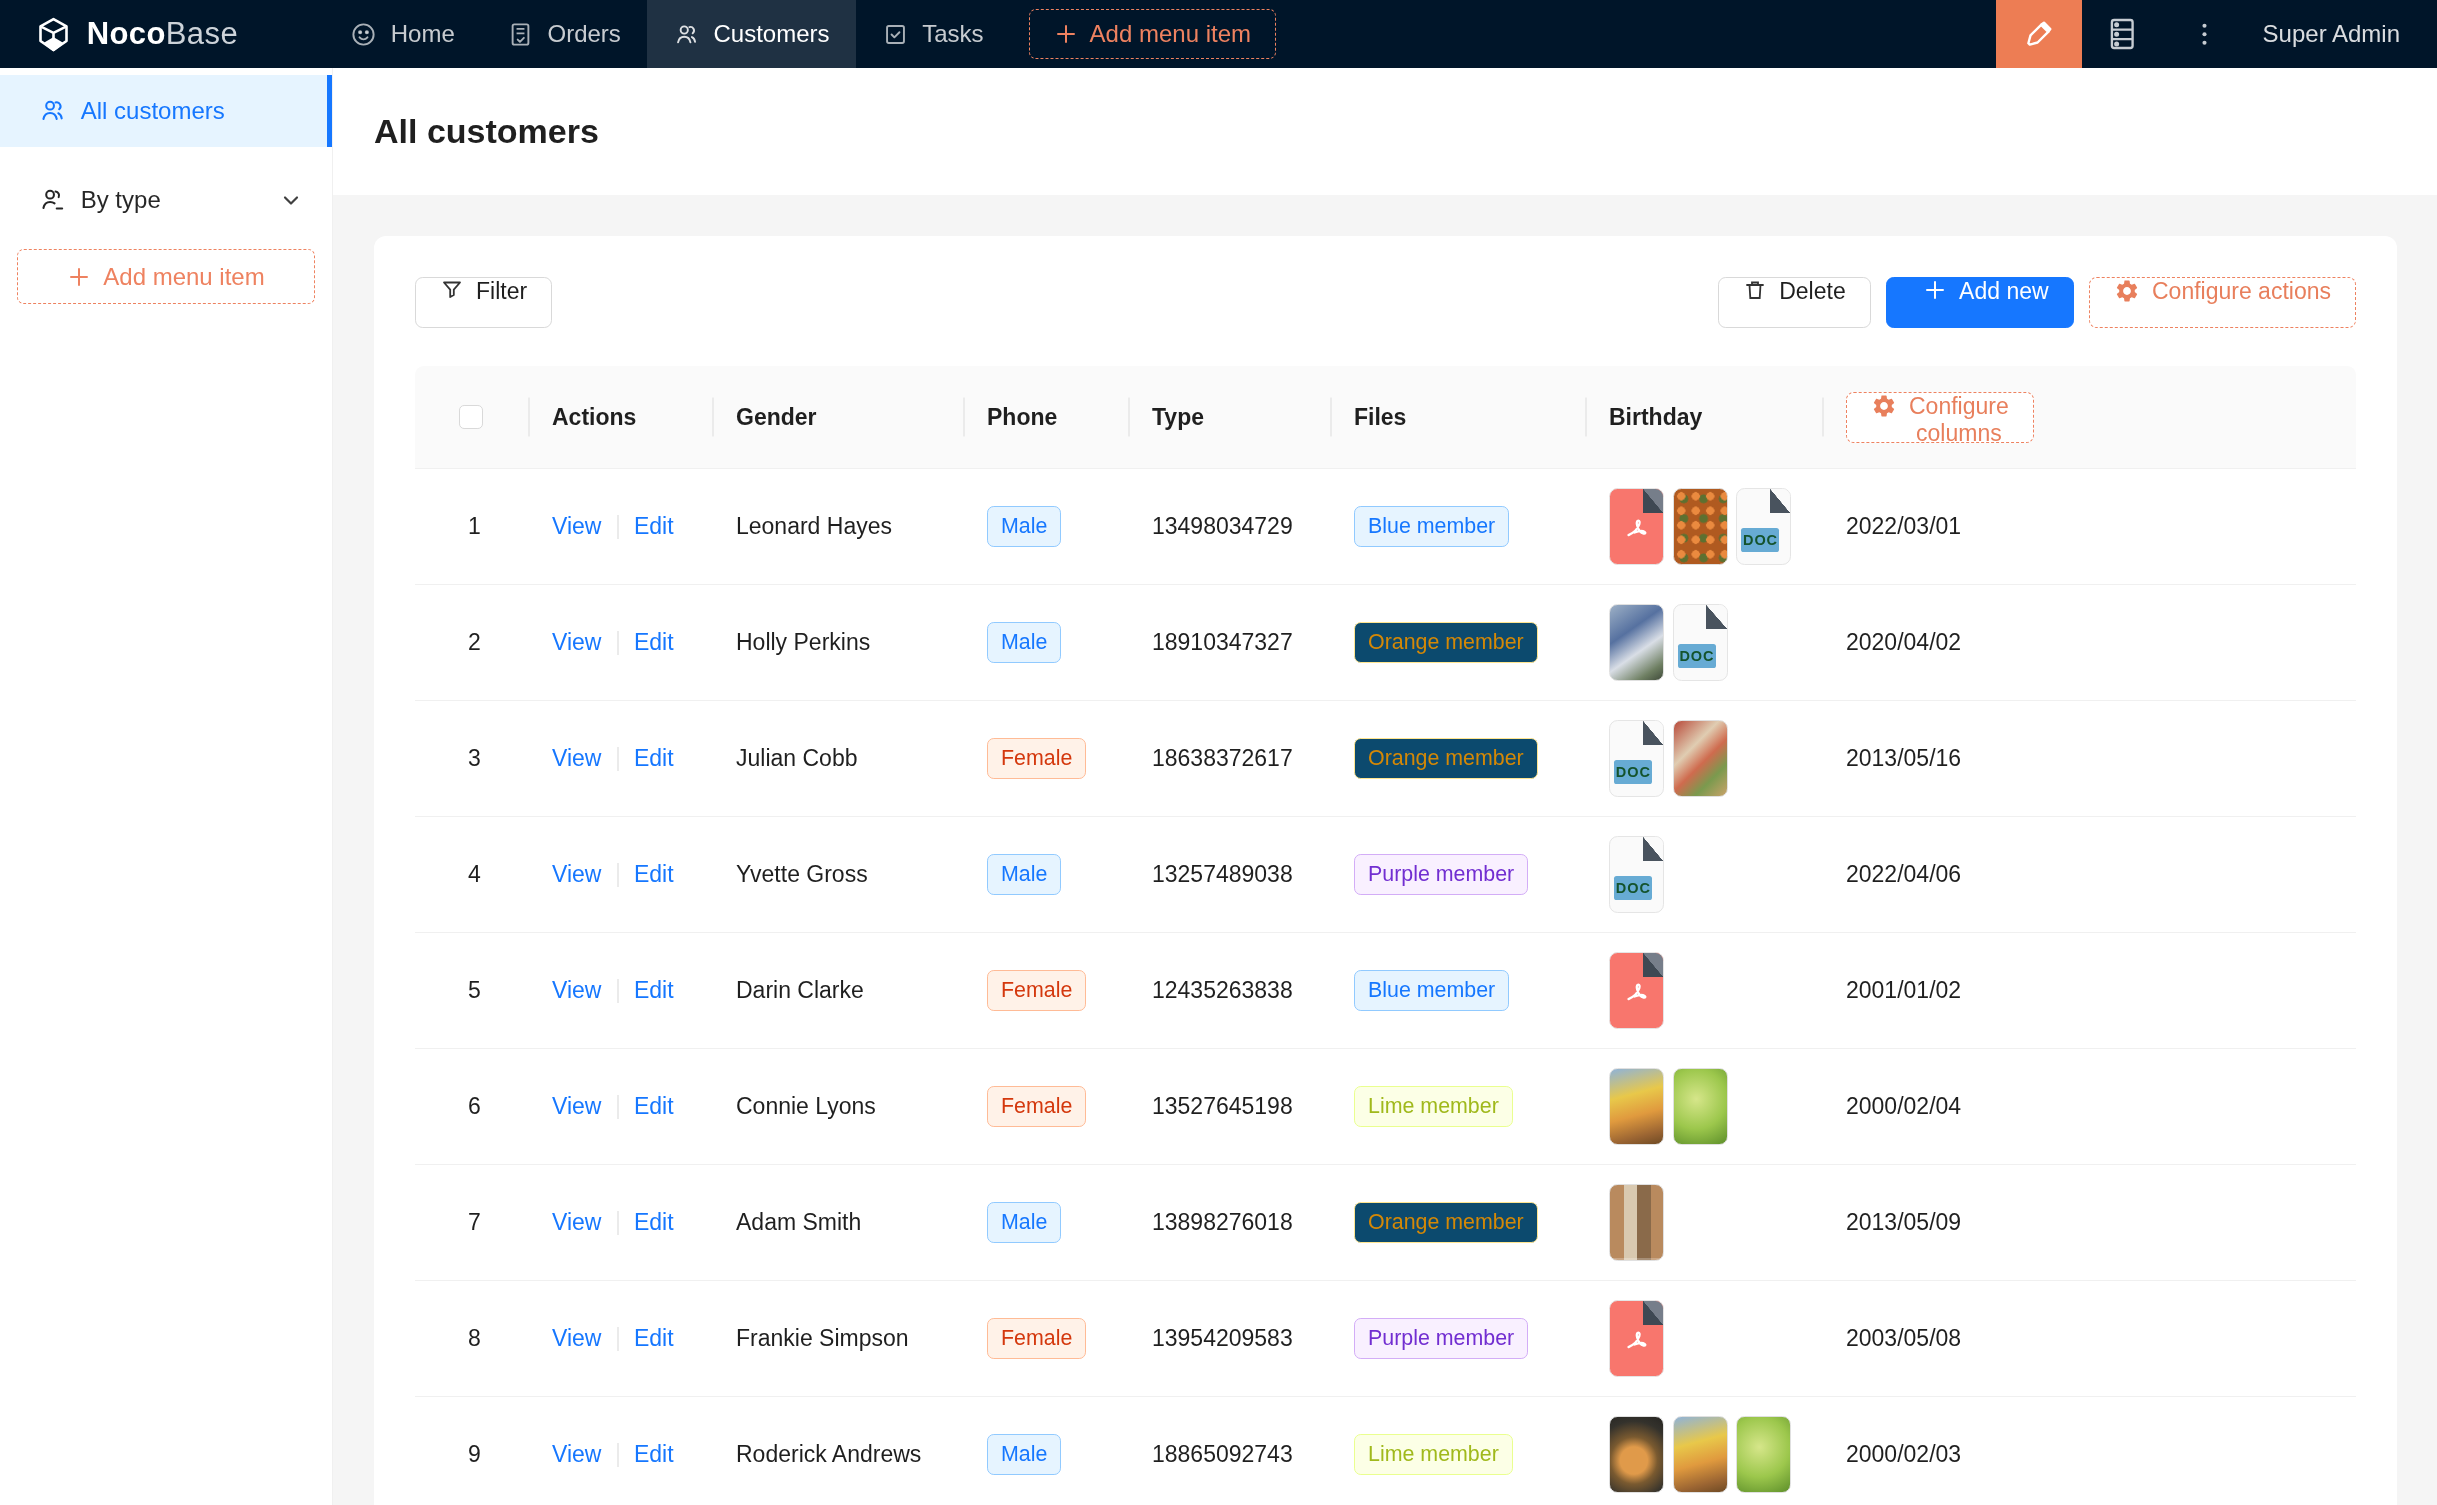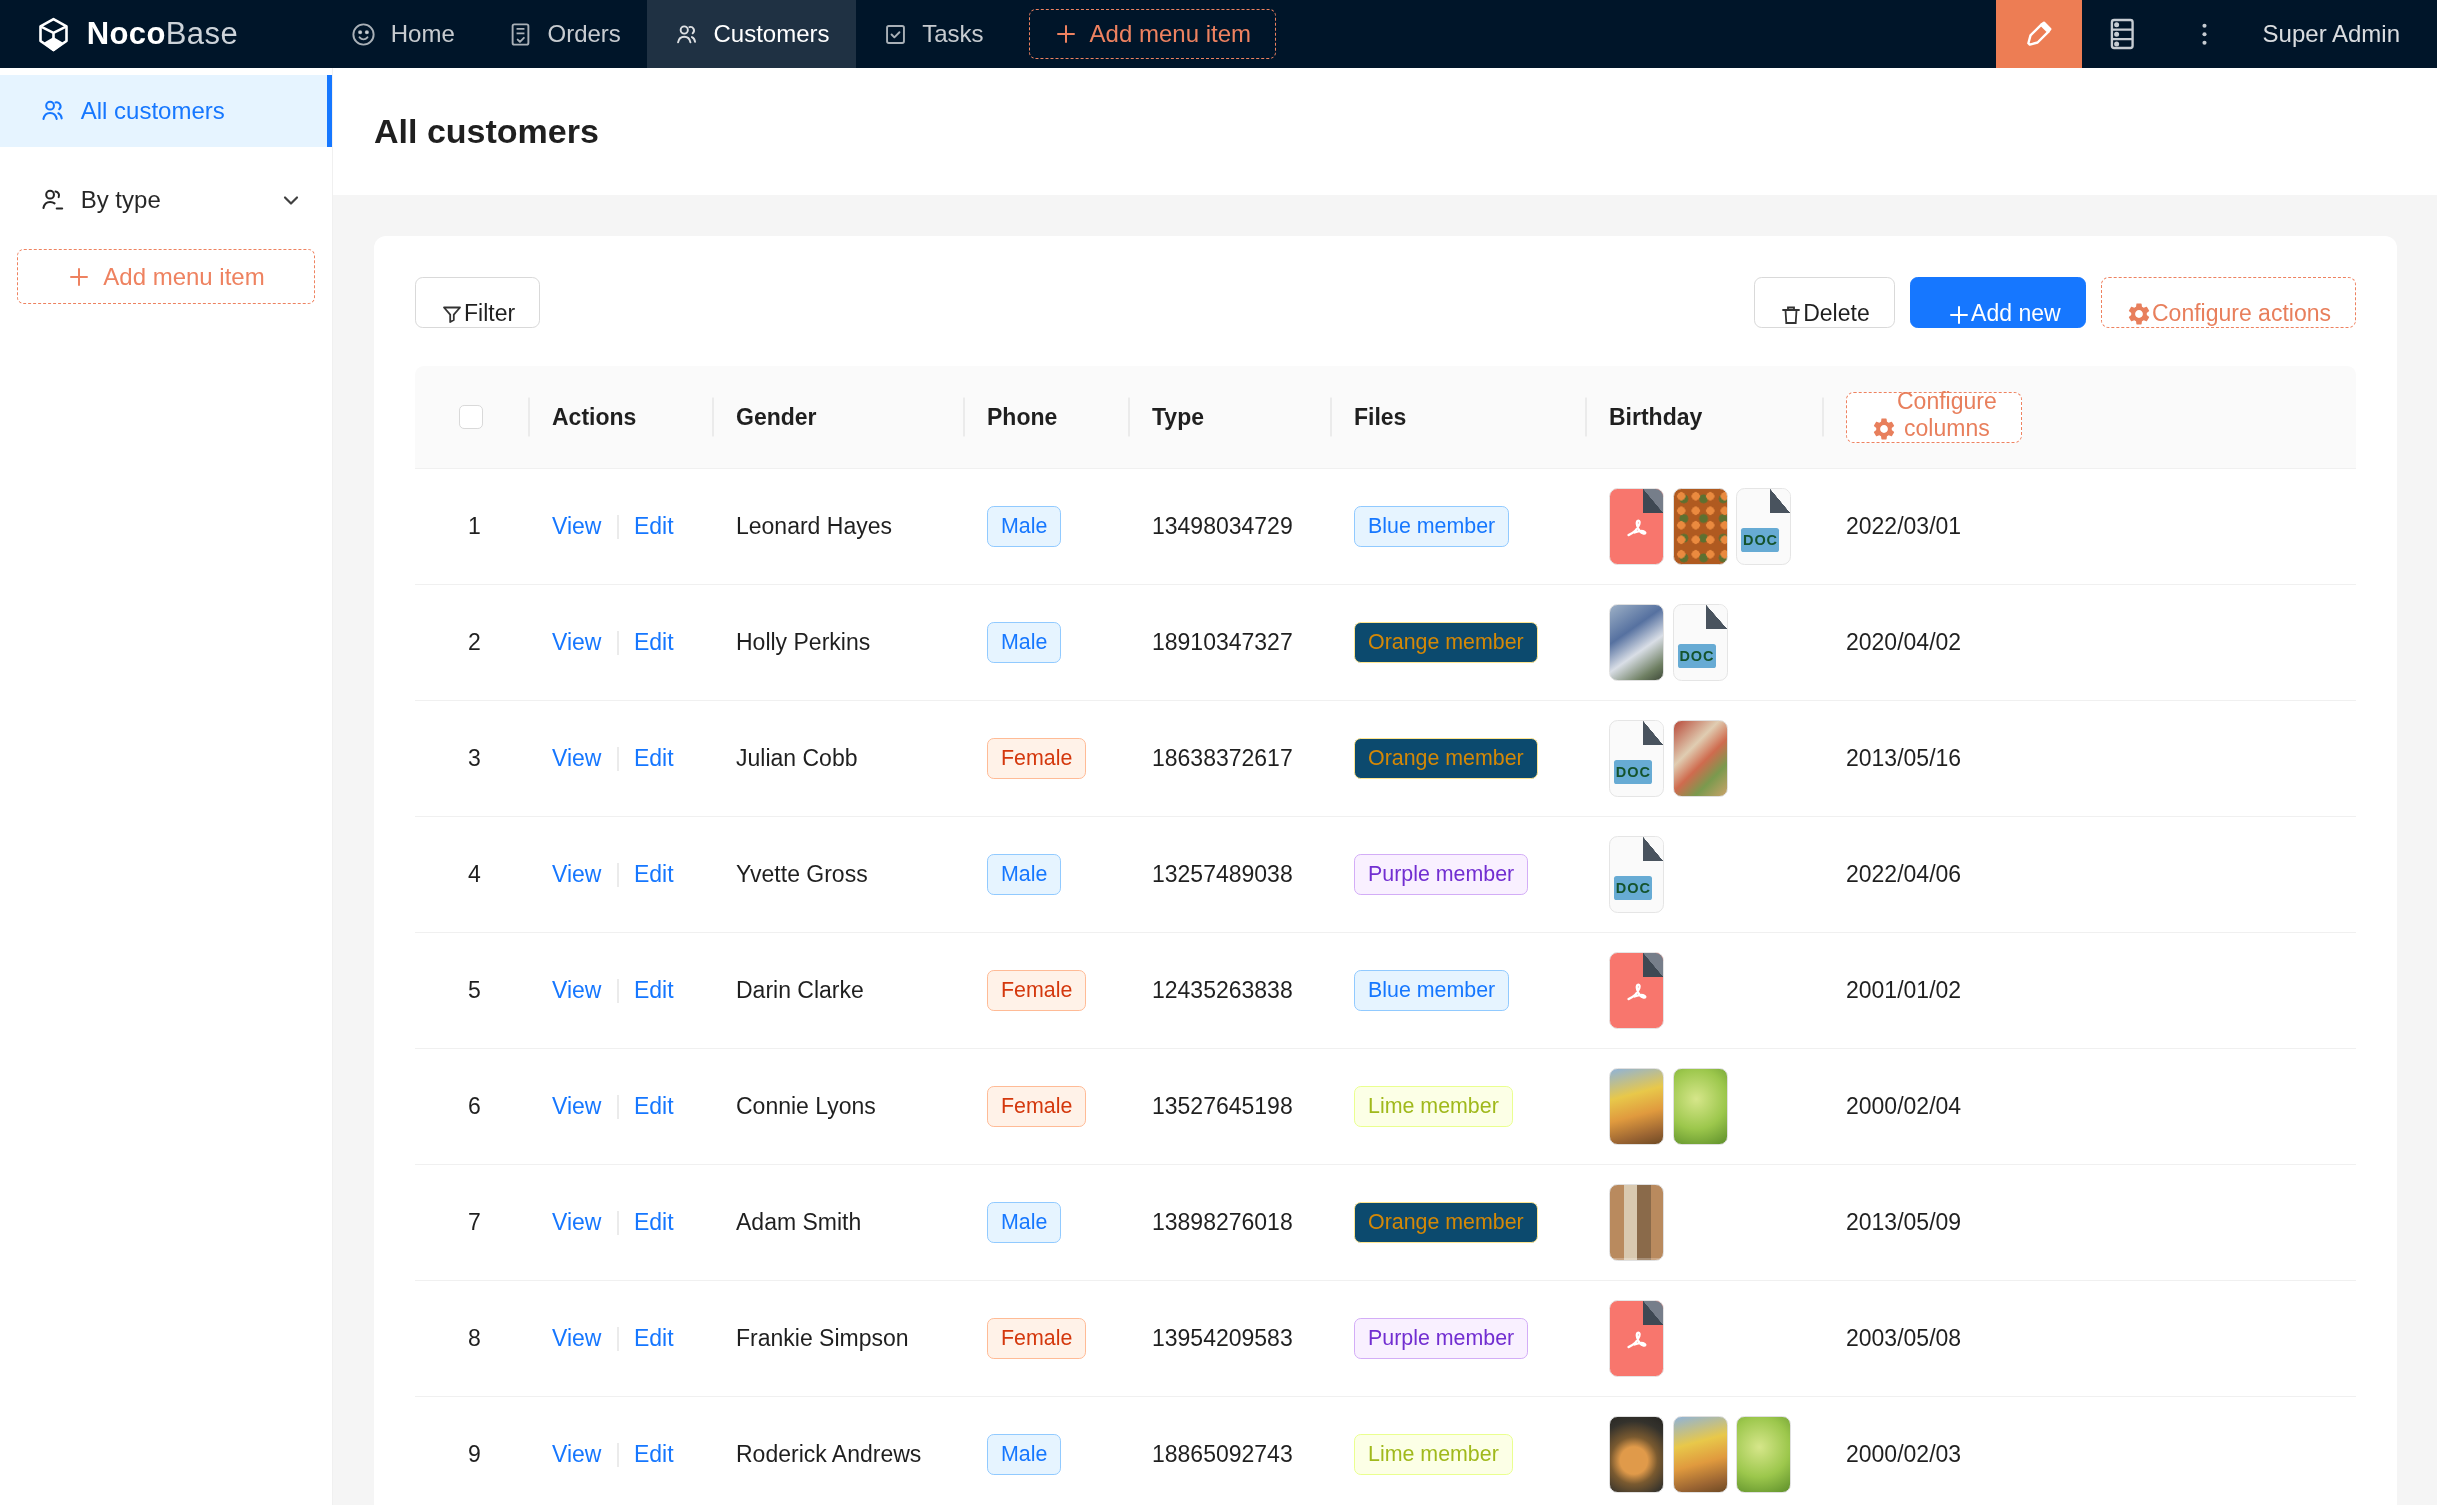--- a/index.html
+++ b/index.html
@@ -36,21 +36,21 @@
 
   
   .main { position:absolute; top:68px; left:333px; right:0; bottom:0; background:#f5f5f5; }
   .page-header { height:127px; background:#fff; display:flex; align-items:center; padding:0 41px; }
   .page-title { font-size:34px; font-weight:600; color:#1f1f1f; }
   .page-body { padding:41px; }
   .card { background:#fff; border-radius:12px; padding:41px; min-height:1283px; }
 
   
   .toolbar { display:flex; align-items:center; justify-content:space-between; margin-bottom:38px; }
-  .btn { display:inline-flex; align-items:flex-end; height:51px; padding:0 24px; border-radius:7.7px; font-size:23px;
+  .btn { display:inline-flex; align-items:flex-start; gap:12px; height:51px; padding:0 24px; border-radius:7.7px; font-size:23px;
          background:#fff; border:0.9px solid #d9d9d9; color:rgba(0,0,0,.88); cursor:pointer; }
   .btn-right-group { display:flex; align-items:center; gap:15.4px; }
   .btn-primary { background:#1677ff; border-color:#1677ff; color:#fff;padding-left:36px; }
   .btn-dashed-accent { border:1.7px dashed #ee8260; color:#e87f5c; }
 
   
   .table { width:100%; }
   .thead, .trow { display:grid; grid-template-columns:113px 184px 251px 165px 202px 255px 237px 190px 1fr; align-items:center; }
   .thead { height:103px; background:#fafafa; border-radius:8.6px 8.6px 0 0; border-bottom:0.9px solid #f0f0f0; }
   .th { position:relative; padding-left:24px; font-size:23px; font-weight:600; color:rgba(0,0,0,.88); height:100%; display:flex; align-items:center; }

